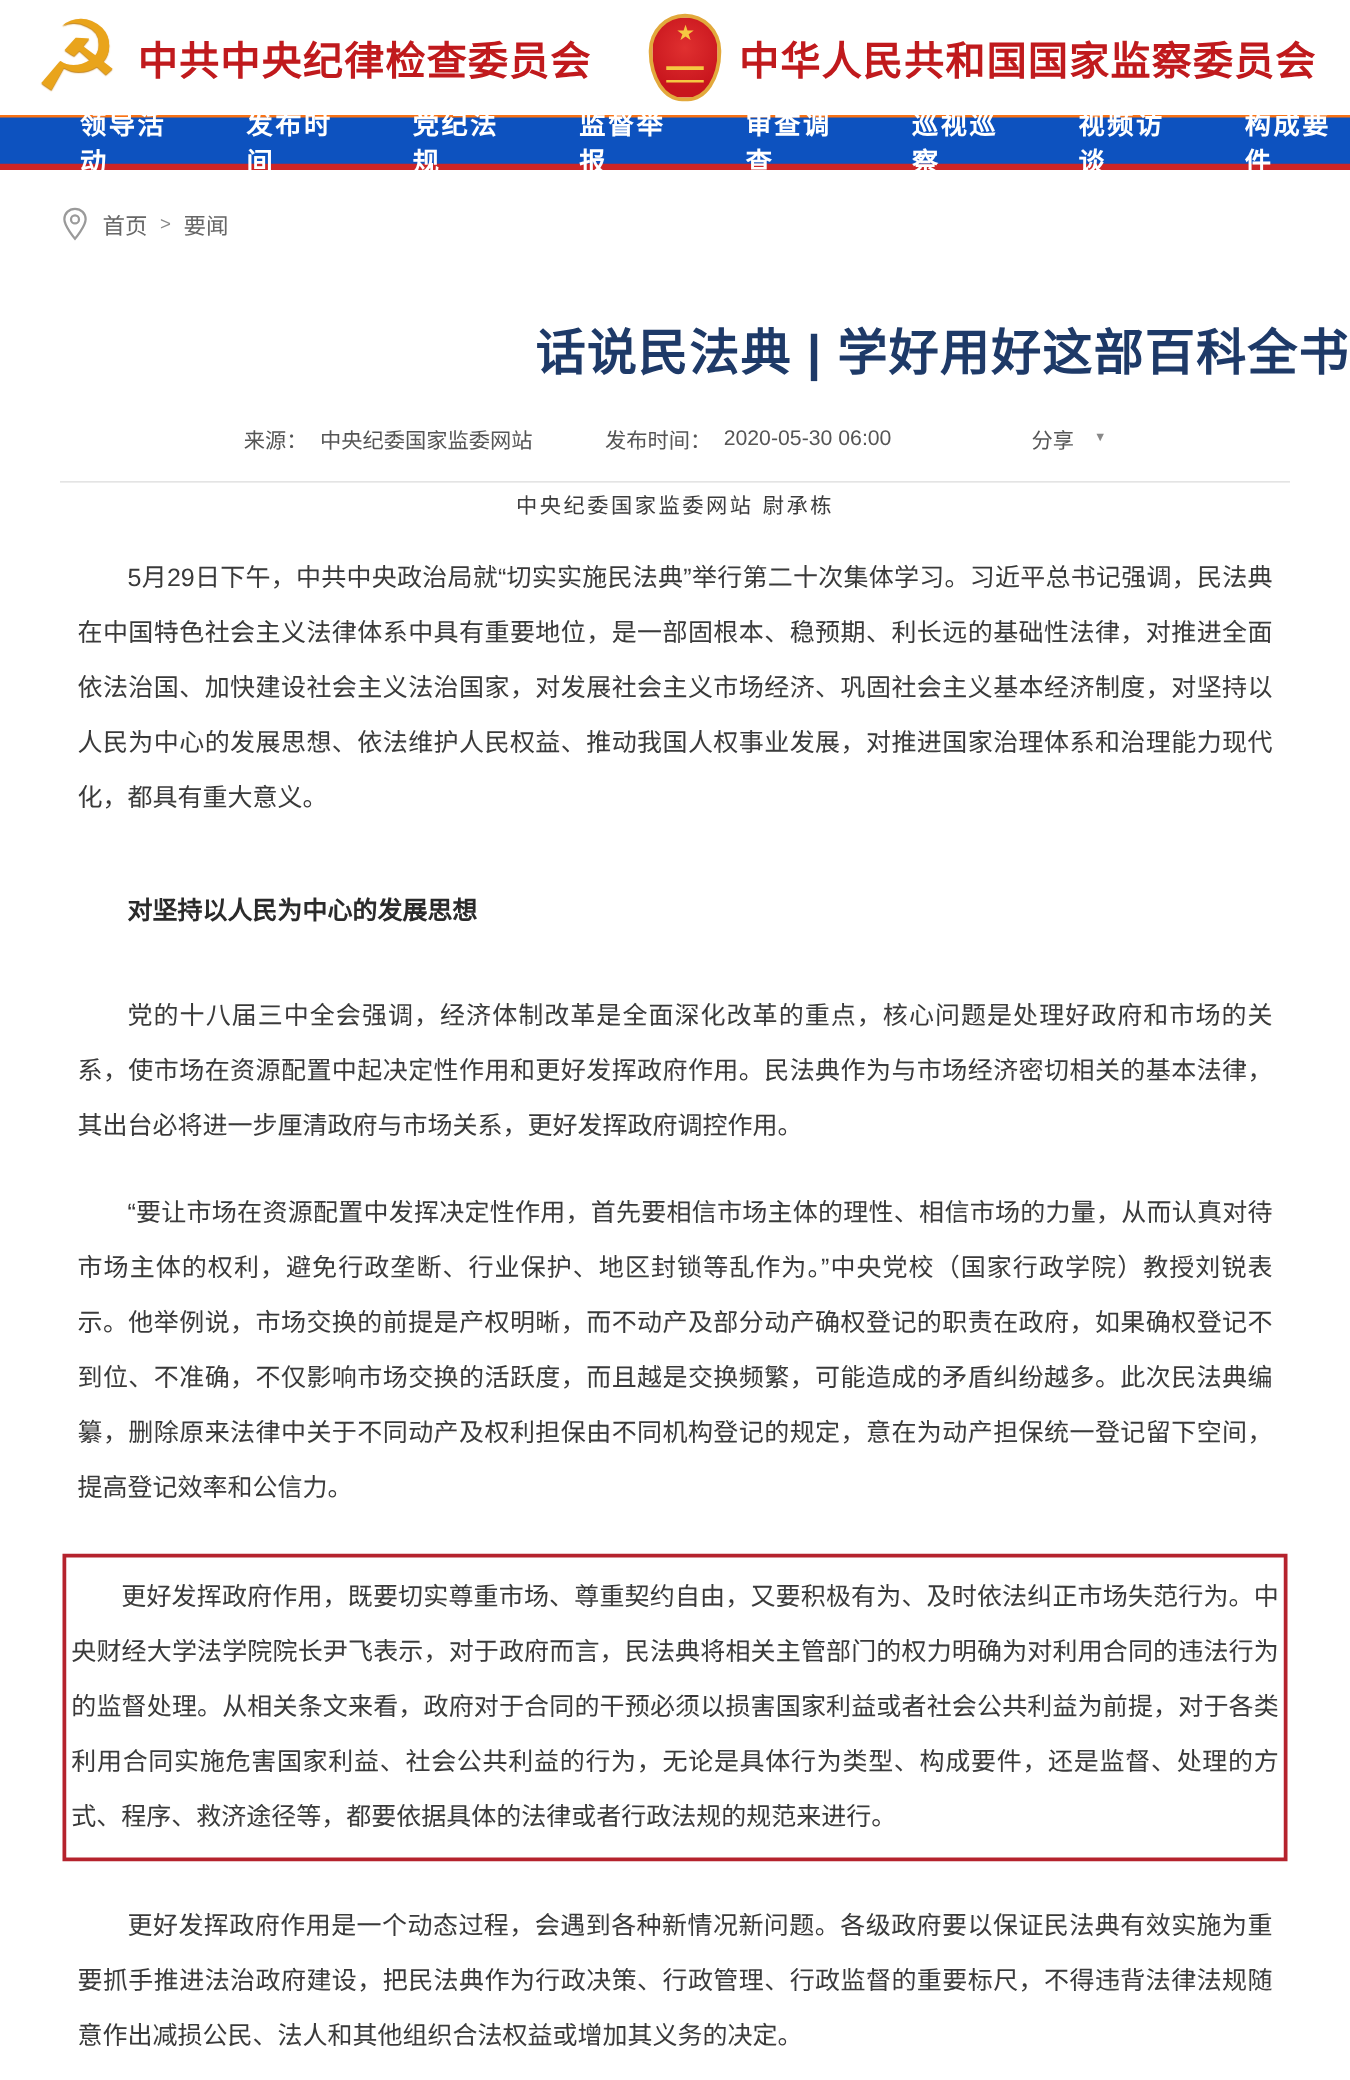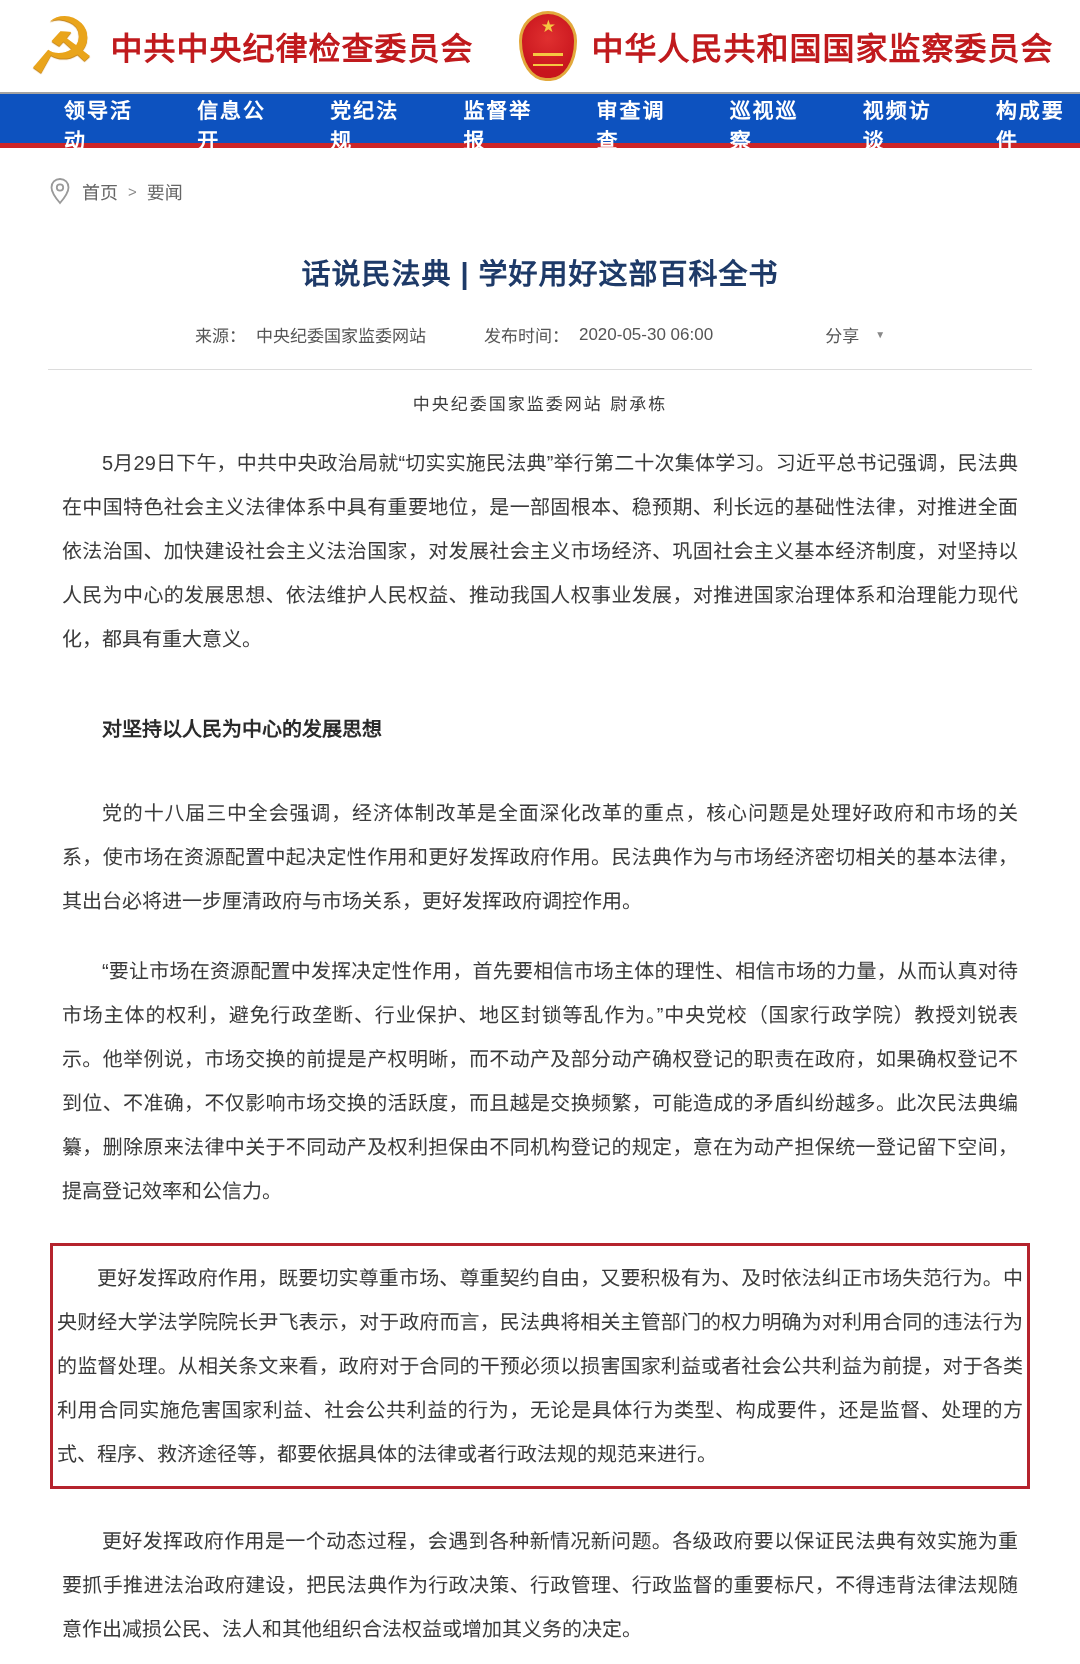--- a/index.html
+++ b/index.html
@@ -50,24 +50,25 @@
     font-size: 32px;
     font-weight: bold;
     color: #c01a1d;
     letter-spacing: 1px;
     font-family: "Liberation Serif", "DejaVu Serif", serif;
   }
 
   
   .main-nav {
     background: #0d52bf;
-    border-top: 2px solid #a3a3a3;
+    border-top: 2px solid #f97316;
     border-bottom: 5px solid #cc2527;
-    height: 56px;
-    display: flex;
+    height: 44px;
+    display: flex;
+    align-items: center;
     padding-left: 64px;
     gap: 49px;
   }
   .main-nav a {
     color: #ffffff;
     font-size: 21px;
     font-weight: bold;
     text-decoration: none;
     letter-spacing: 2px;
     font-family: "Liberation Serif", "DejaVu Serif", serif;
@@ -81,23 +82,23 @@
     gap: 10px;
     padding: 28px 0 0 48px;
     color: #666;
     font-size: 18px;
   }
   .breadcrumb a { color: #666; text-decoration: none; cursor: pointer; }
   .crumb-sep { color: #888; font-size: 15px; }
 
   
   .article-title {
-    text-align: center;
-    margin-top: 44px;
-    font-size: 29px;
+    text-align: right;
+    margin-top: 56px;
+    font-size: 40px;
     font-weight: bold;
     color: #1e3a68;
     letter-spacing: 1px;
   }
   .article-meta {
     display: flex;
     justify-content: center;
     align-items: center;
     margin-top: 30px;
     font-size: 17px;
@@ -111,21 +112,21 @@
   .share-caret { font-size: 10px; color: #888; }
 
   .head-divider {
     width: 984px;
     margin: 22px auto 0 auto;
     border: none;
     border-top: 1px solid #dcdcdc;
   }
   .byline {
     text-align: center;
-    margin-top: 20px;
+    margin-top: 4px;
     font-size: 17px;
     color: #3c3c3c;
     font-family: "DejaVu Serif", "Liberation Serif", serif;
     letter-spacing: 2px;
   }
 
   
   .article-body {
     width: 956px;
     margin: 16px auto 0 auto;
@@ -164,21 +165,21 @@
     <span class="national-emblem">
       <span class="star">★</span>
       <span class="gate"></span>
     </span>
     <span class="org-title">中华人民共和国国家监察委员会</span>
   </div>
 </header>
 
 <nav class="main-nav">
   <a>领导活动</a>
-  <a>信息公开</a>
+  <a>发布时间</a>
   <a>党纪法规</a>
   <a>监督举报</a>
   <a>审查调查</a>
   <a>巡视巡察</a>
   <a>视频访谈</a>
   <a>构成要件</a>
 </nav>
 
 <div class="breadcrumb">
   <svg width="24" height="30" viewBox="0 0 24 28">

